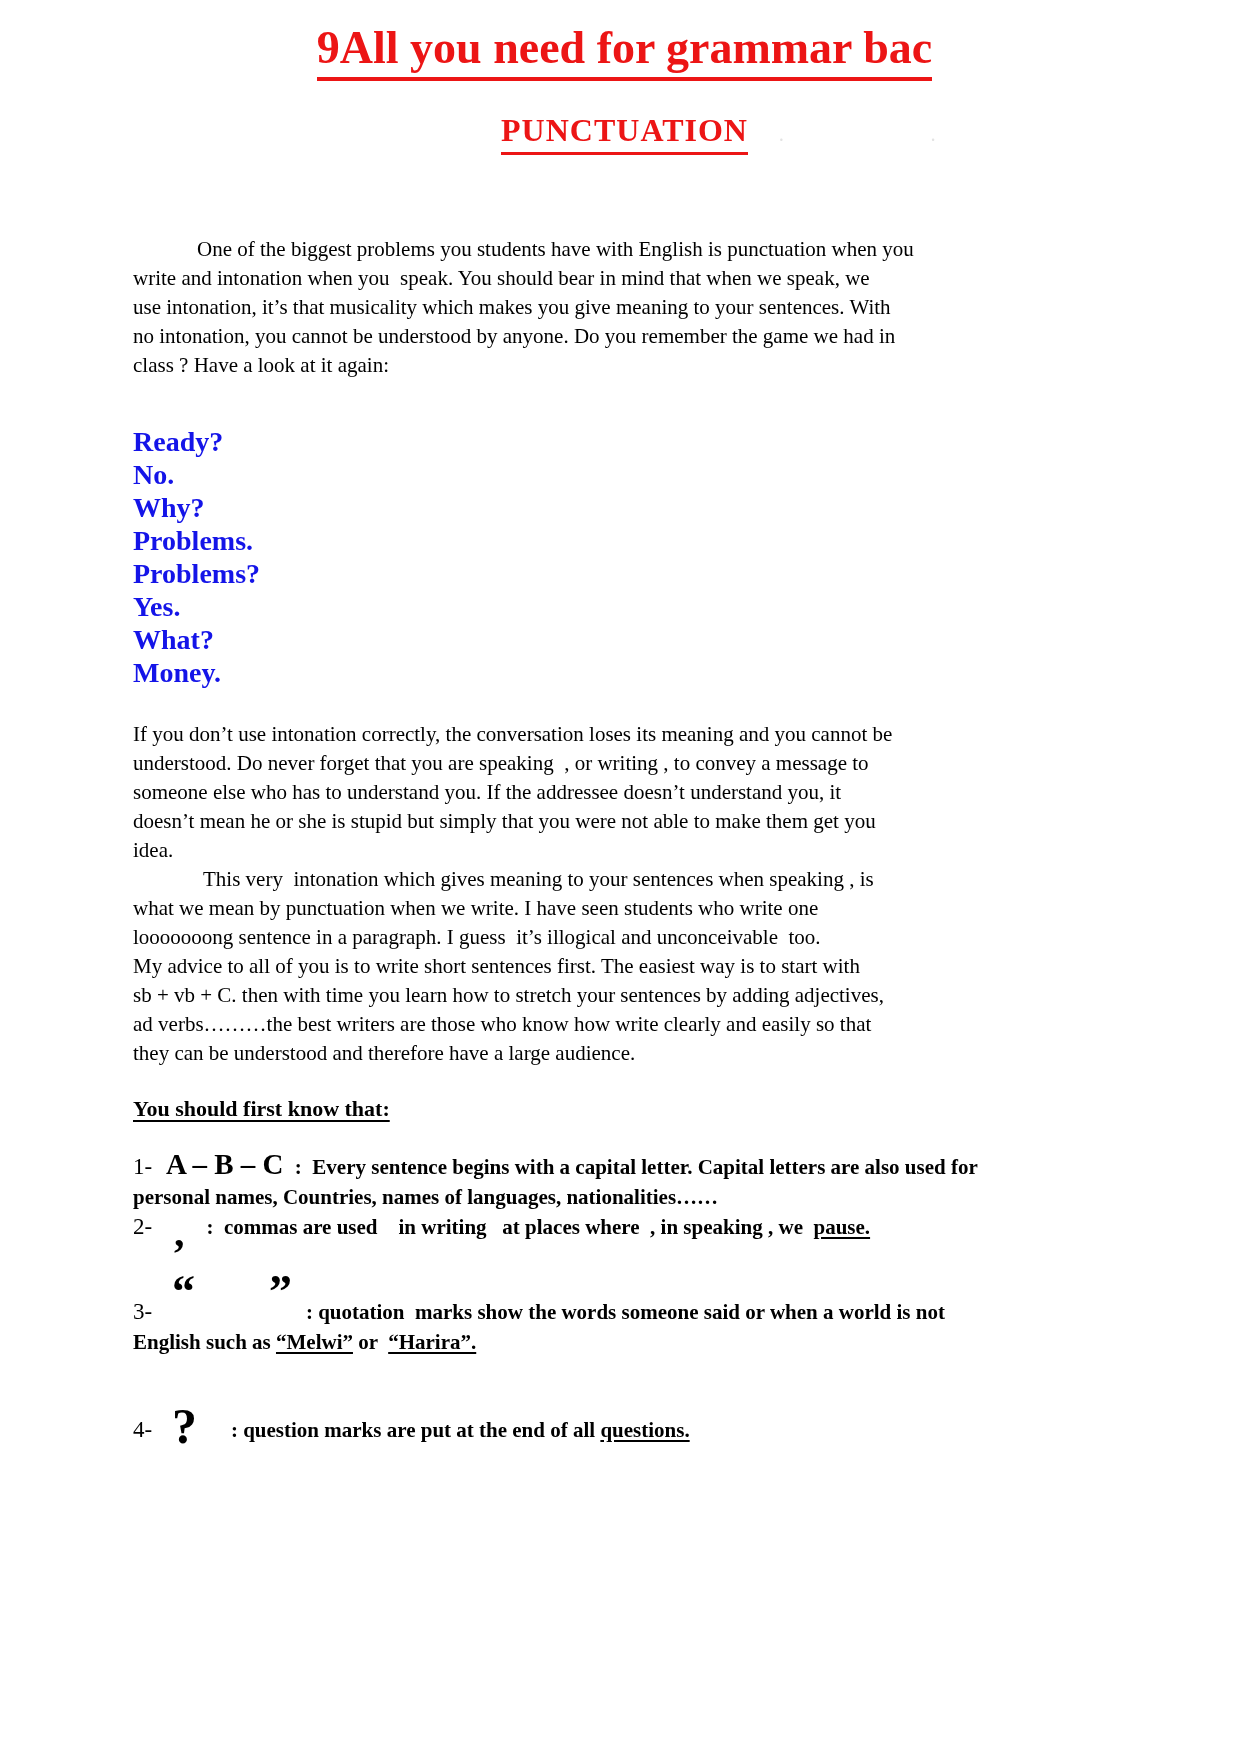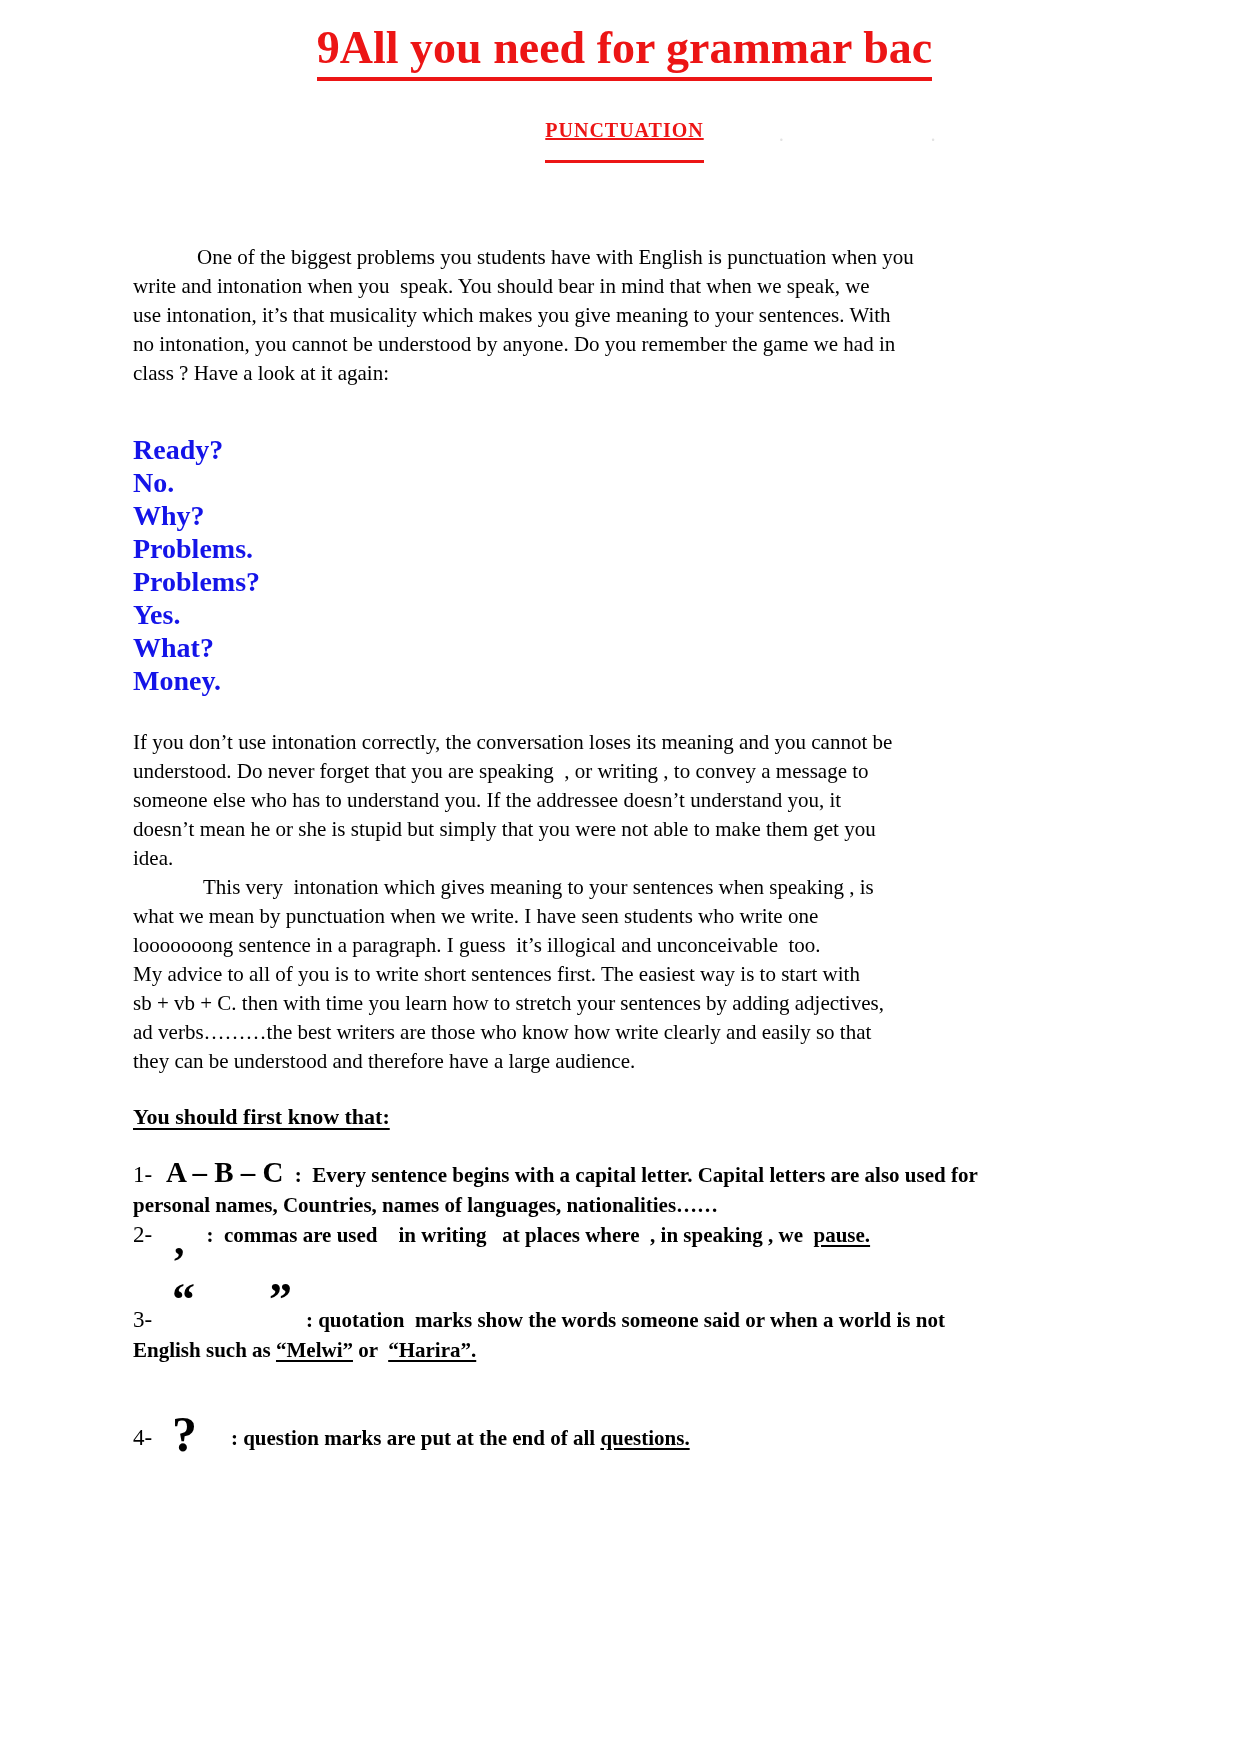--- a/index.html
+++ b/index.html
@@ -23,27 +23,26 @@
     line-height:52px;
     border-bottom:4px solid #ec1515;
     padding-bottom:3px;
     white-space:pre;
   }
   .doc-subtitle{margin:30px 0 0 0;position:relative;}
   .doc-subtitle .t{
     display:inline-block;
     color:#ec1515;
     font-weight:bold;
-    font-size:20px;
+    font-size:32px;
     line-height:38px;
     letter-spacing:1px;
     border-bottom:3px solid #ec1515;
-    padding-bottom:11px;
+    padding-bottom:3px;
     white-space:pre;
-    text-decoration:underline;
   }
   .artifact{
     position:absolute;top:18px;left:645px;
     color:#e3e3e3;font-size:20px;letter-spacing:70px;
   }
   .para{
     font-size:21px;
     font-weight:normal;
     line-height:29px;
     white-space:pre-wrap;

